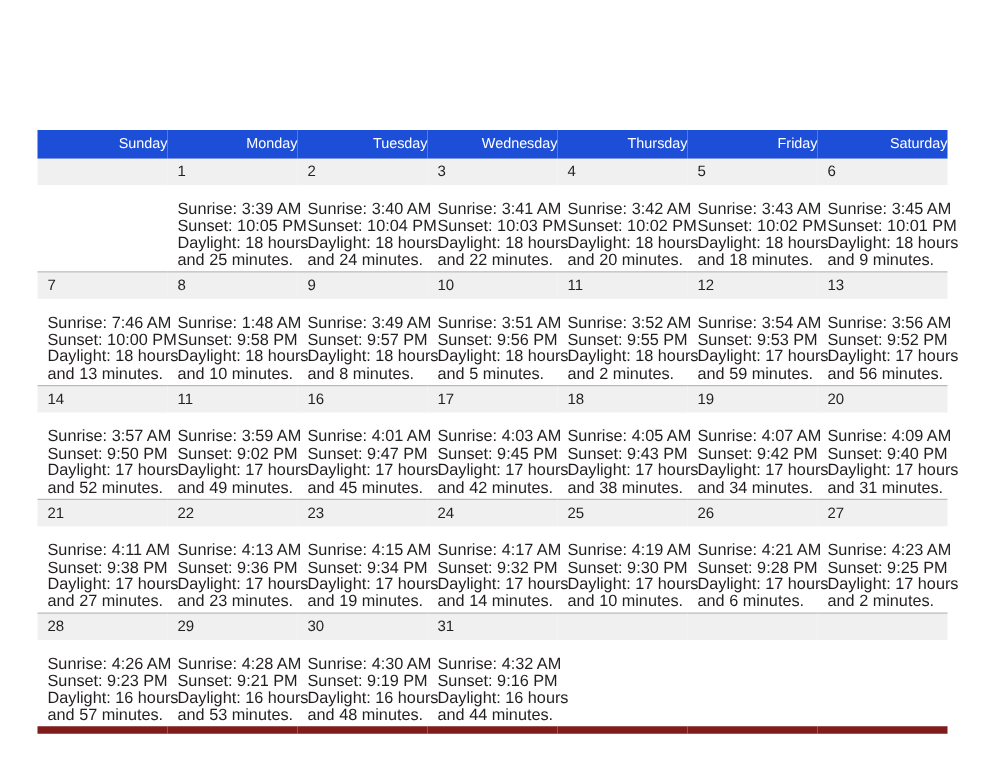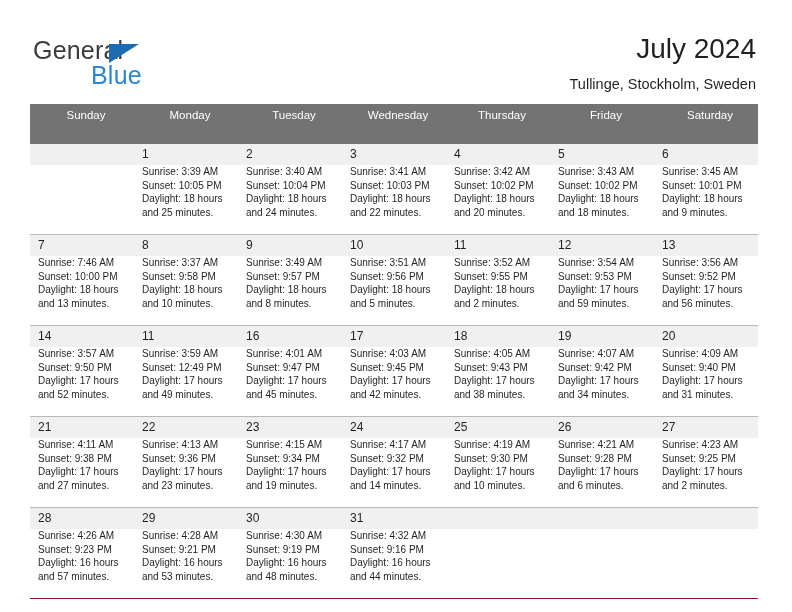--- a/index.html
+++ b/index.html
@@ -89,73 +89,64 @@
   
   .calendar {
     position: absolute;
     left: 30px;
     top: 104px;
     width: 728px;
     border-collapse: collapse;
     table-layout: fixed;
   }
   .calendar th {
-    background: #737373;
+    background: #1d4ed8;
     color: #ffffff;
     font-size: 11.5px;
     font-weight: normal;
-    text-align: center;
-    padding: 5px 0 22px 8px;
+    text-align: right;
+    padding: 5px 0 5px 8px;
     height: 13px;
     line-height: 13px;
   }
   .calendar td {
     vertical-align: top;
     padding: 0;
     height: 90px;
     border-bottom: 1px solid #b9b9b9;
   }
   .calendar tr:last-child td {
-    border-bottom: 1px solid #7f1d1d;
+    border-bottom: 6px solid #7f1d1d;
   }
   .daynum {
     background: #f0f0f0;
     font-size: 12px;
     color: #231f20;
     padding: 3px 0 3px 8px;
     line-height: 15px;
     height: 15px;
   }
   .daynum.empty {
     color: transparent;
   }
   .info {
-    padding: 0 6px 0 8px;
-    font-size: 10px;
+    padding: 12px 6px 0 8px;
+    font-size: 13px;
     line-height: 13.6px;
     color: #231f20;
   }
   .info div {
     white-space: nowrap;
   }
 </style>
 </head>
 <body>
 
 <div class="page">
 
-  <div class="header">
-    <div class="logo">
-      <span class="logo-general">General</span>
-      <span class="logo-tri"></span>
-      <span class="logo-blue">Blue</span>
-    </div>
-    <div class="title">July 2024</div>
-    <div class="subtitle">Tullinge, Stockholm, Sweden</div>
-  </div>
 
   <table class="calendar">
     <thead>
       <tr>
         <th>Sunday</th>
         <th>Monday</th>
         <th>Tuesday</th>
         <th>Wednesday</th>
         <th>Thursday</th>
         <th>Friday</th>
@@ -228,21 +219,21 @@
             <div class="info">
               <div>Sunrise: 7:46 AM</div>
               <div>Sunset: 10:00 PM</div>
               <div>Daylight: 18 hours</div>
               <div>and 13 minutes.</div>
             </div>
           </td>
           <td>
             <div class="daynum">8</div>
             <div class="info">
-              <div>Sunrise: 3:37 AM</div>
+              <div>Sunrise: 1:48 AM</div>
               <div>Sunset: 9:58 PM</div>
               <div>Daylight: 18 hours</div>
               <div>and 10 minutes.</div>
             </div>
           </td>
           <td>
             <div class="daynum">9</div>
             <div class="info">
               <div>Sunrise: 3:49 AM</div>
               <div>Sunset: 9:57 PM</div>
@@ -294,21 +285,21 @@
               <div>Sunrise: 3:57 AM</div>
               <div>Sunset: 9:50 PM</div>
               <div>Daylight: 17 hours</div>
               <div>and 52 minutes.</div>
             </div>
           </td>
           <td>
             <div class="daynum">11</div>
             <div class="info">
               <div>Sunrise: 3:59 AM</div>
-              <div>Sunset: 12:49 PM</div>
+              <div>Sunset: 9:02 PM</div>
               <div>Daylight: 17 hours</div>
               <div>and 49 minutes.</div>
             </div>
           </td>
           <td>
             <div class="daynum">16</div>
             <div class="info">
               <div>Sunrise: 4:01 AM</div>
               <div>Sunset: 9:47 PM</div>
               <div>Daylight: 17 hours</div>

